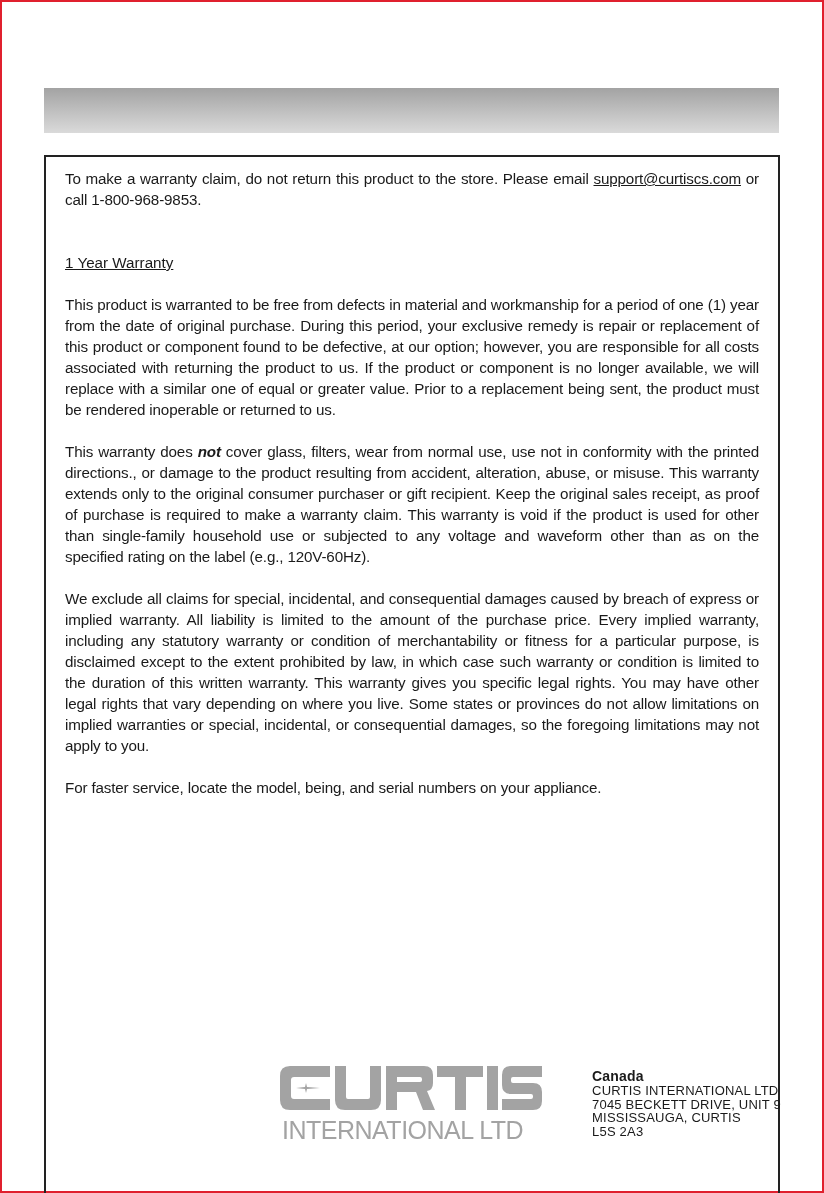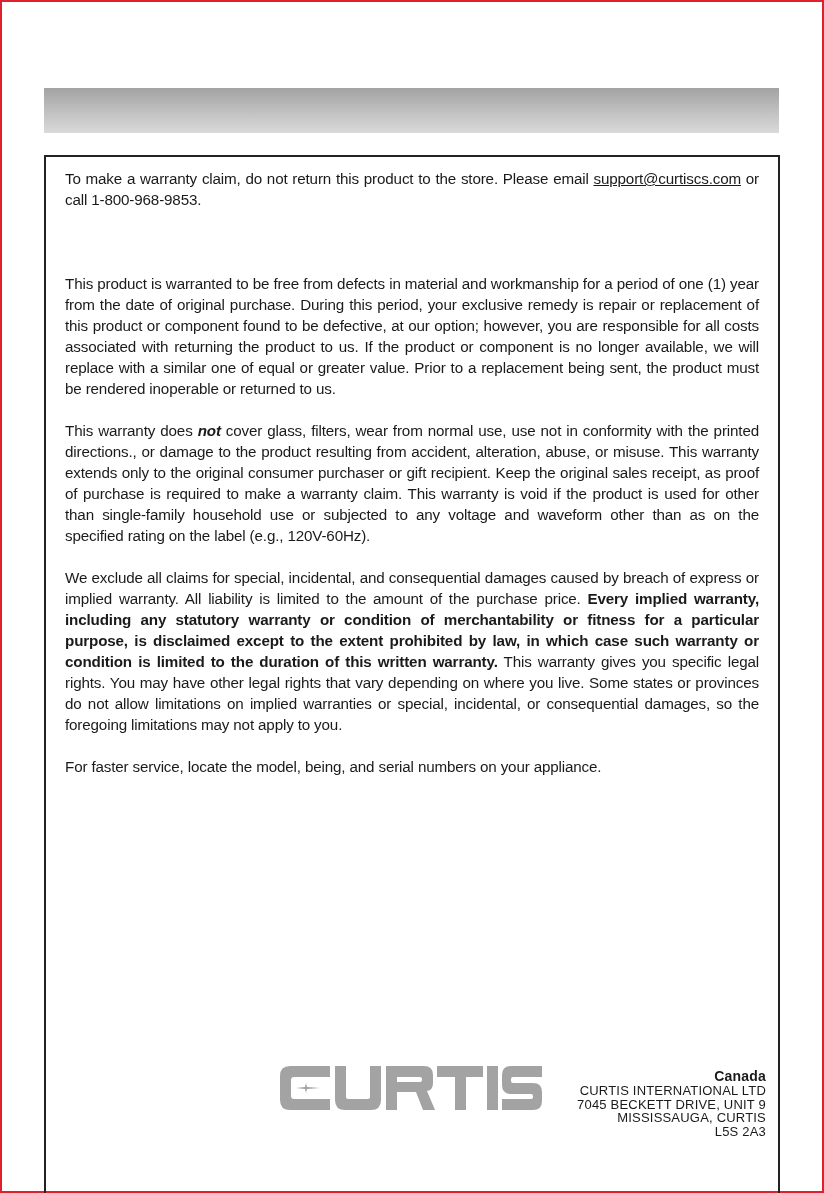--- a/index.html
+++ b/index.html
@@ -27,50 +27,51 @@
       letter-spacing: -0.15px;
     }
     .para.last-left { text-align-last: left; }
     .gap-lg { height: 42px; }
     .gap { height: 21px; }
     .heading {
       font-size: 15.2px; line-height: 21px; margin: 0; text-decoration: underline;
     }
     a.email { color: #1a1a1a; text-decoration: underline; }
     .em-not { font-style: italic; font-weight: bold; margin-top: 20px; }
-    .bold { font-weight: bold; }
+    .bold { font-weight: normal; }
 
     .logo {
       position: absolute; left: 280px; top: 1066px; width: 262px; height: 76px;
     }
     .logo-word {
       position: absolute; left: 0; top: 0; width: 262px; height: 44px;
     }
     .logo-sub {
       position: absolute; left: 2px; top: 51px; font-size: 25px; line-height: 26px;
       color: #a3a3a3; letter-spacing: -0.5px; white-space: nowrap;
     }
     .address {
-      position: absolute; right: 58px; top: 1069px; text-align: right;
+      position: absolute; right: 43px; top: 1069px; text-align: left;
       font-size: 13px; line-height: 13.5px; color: #1a1a1a; letter-spacing: 0.2px;
     }
     .address .country { font-weight: bold; font-size: 14px; line-height: 15px; }
   </style>
 </head>
 <body>
 
 <div class="page-frame"></div>
 
 <div class="header-band"></div>
 
 <div class="warranty-box">
   <p class="para last-left">
     <span>To make a warranty claim, do not return this product to the store. Please email </span><a class="email" href="#">support@curtiscs.com</a><span> or call 1-800-968-9853.</span>
   </p>
   <div class="gap-lg"></div>
+  <p class="heading">1 Year Warranty</p>
   <div class="gap"></div>
   <p class="para last-left">This product is warranted to be free from defects in material and workmanship for a period of one (1) year from the date of original purchase. During this period, your exclusive remedy is repair or replacement of this product or component found to be defective, at our option; however, you are responsible for all costs associated with returning the product to us. If the product or component is no longer available, we will replace with a similar one of equal or greater value. Prior to a replacement being sent, the product must be rendered inoperable or returned to us.</p>
   <div class="gap"></div>
   <p class="para last-left">
     <span>This warranty does </span><span class="em-not">not</span><span> cover glass, filters, wear from normal use, use not in conformity with the printed directions., or damage to the product resulting from accident, alteration, abuse, or misuse. This warranty extends only to the original consumer purchaser or gift recipient. Keep the original sales receipt, as proof of purchase is required to make a warranty claim. This warranty is void if the product is used for other than single-family household use or subjected to any voltage and waveform other than as on the specified rating on the label (e.g., 120V-60Hz).</span>
   </p>
   <div class="gap"></div>
   <p class="para last-left">
     <span>We exclude all claims for special, incidental, and consequential damages caused by breach of express or implied warranty. All liability is limited to the amount of the purchase price. </span><span class="bold">Every implied warranty, including any statutory warranty or condition of merchantability or fitness for a particular purpose, is disclaimed except to the extent prohibited by law, in which case such warranty or condition is limited to the duration of this written warranty.</span><span> This warranty gives you specific legal rights. You may have other legal rights that vary depending on where you live. Some states or provinces do not allow limitations on implied warranties or special, incidental, or consequential damages, so the foregoing limitations may not apply to you.</span>
   </p>
@@ -90,20 +91,21 @@
 
       <path d="M106 0 H144 Q153 0 153 9 V17 Q153 24 147 25 L155 44 H143 L136 26 H117 V44 H106 Z M117 11 V16 H140 Q142 16 142 14 V13 Q142 11 140 11 Z"></path>
 
       <path d="M157 0 H203 V11 H186 V44 H175 V11 H157 Z"></path>
 
       <path d="M207 0 H218 V44 H207 Z"></path>
 
       <path d="M231 0 H262 V11 H233 Q231 11 231 13 V15 Q231 17 233 17 H253 Q262 17 262 26 V35 Q262 44 253 44 H222 V33 H251 Q253 33 253 31 V30 Q253 28 251 28 H231 Q222 28 222 19 V9 Q222 0 231 0 Z"></path>
     </g>
   </svg>
+  <div class="logo-sub">INTERNATIONAL LTD</div>
 </div>
 
 <div class="address">
   <div class="country">Canada</div>
   <div>CURTIS INTERNATIONAL LTD</div>
   <div>7045 BECKETT DRIVE, UNIT 9</div>
   <div>MISSISSAUGA, CURTIS</div>
   <div>L5S 2A3</div>
 </div>
 

